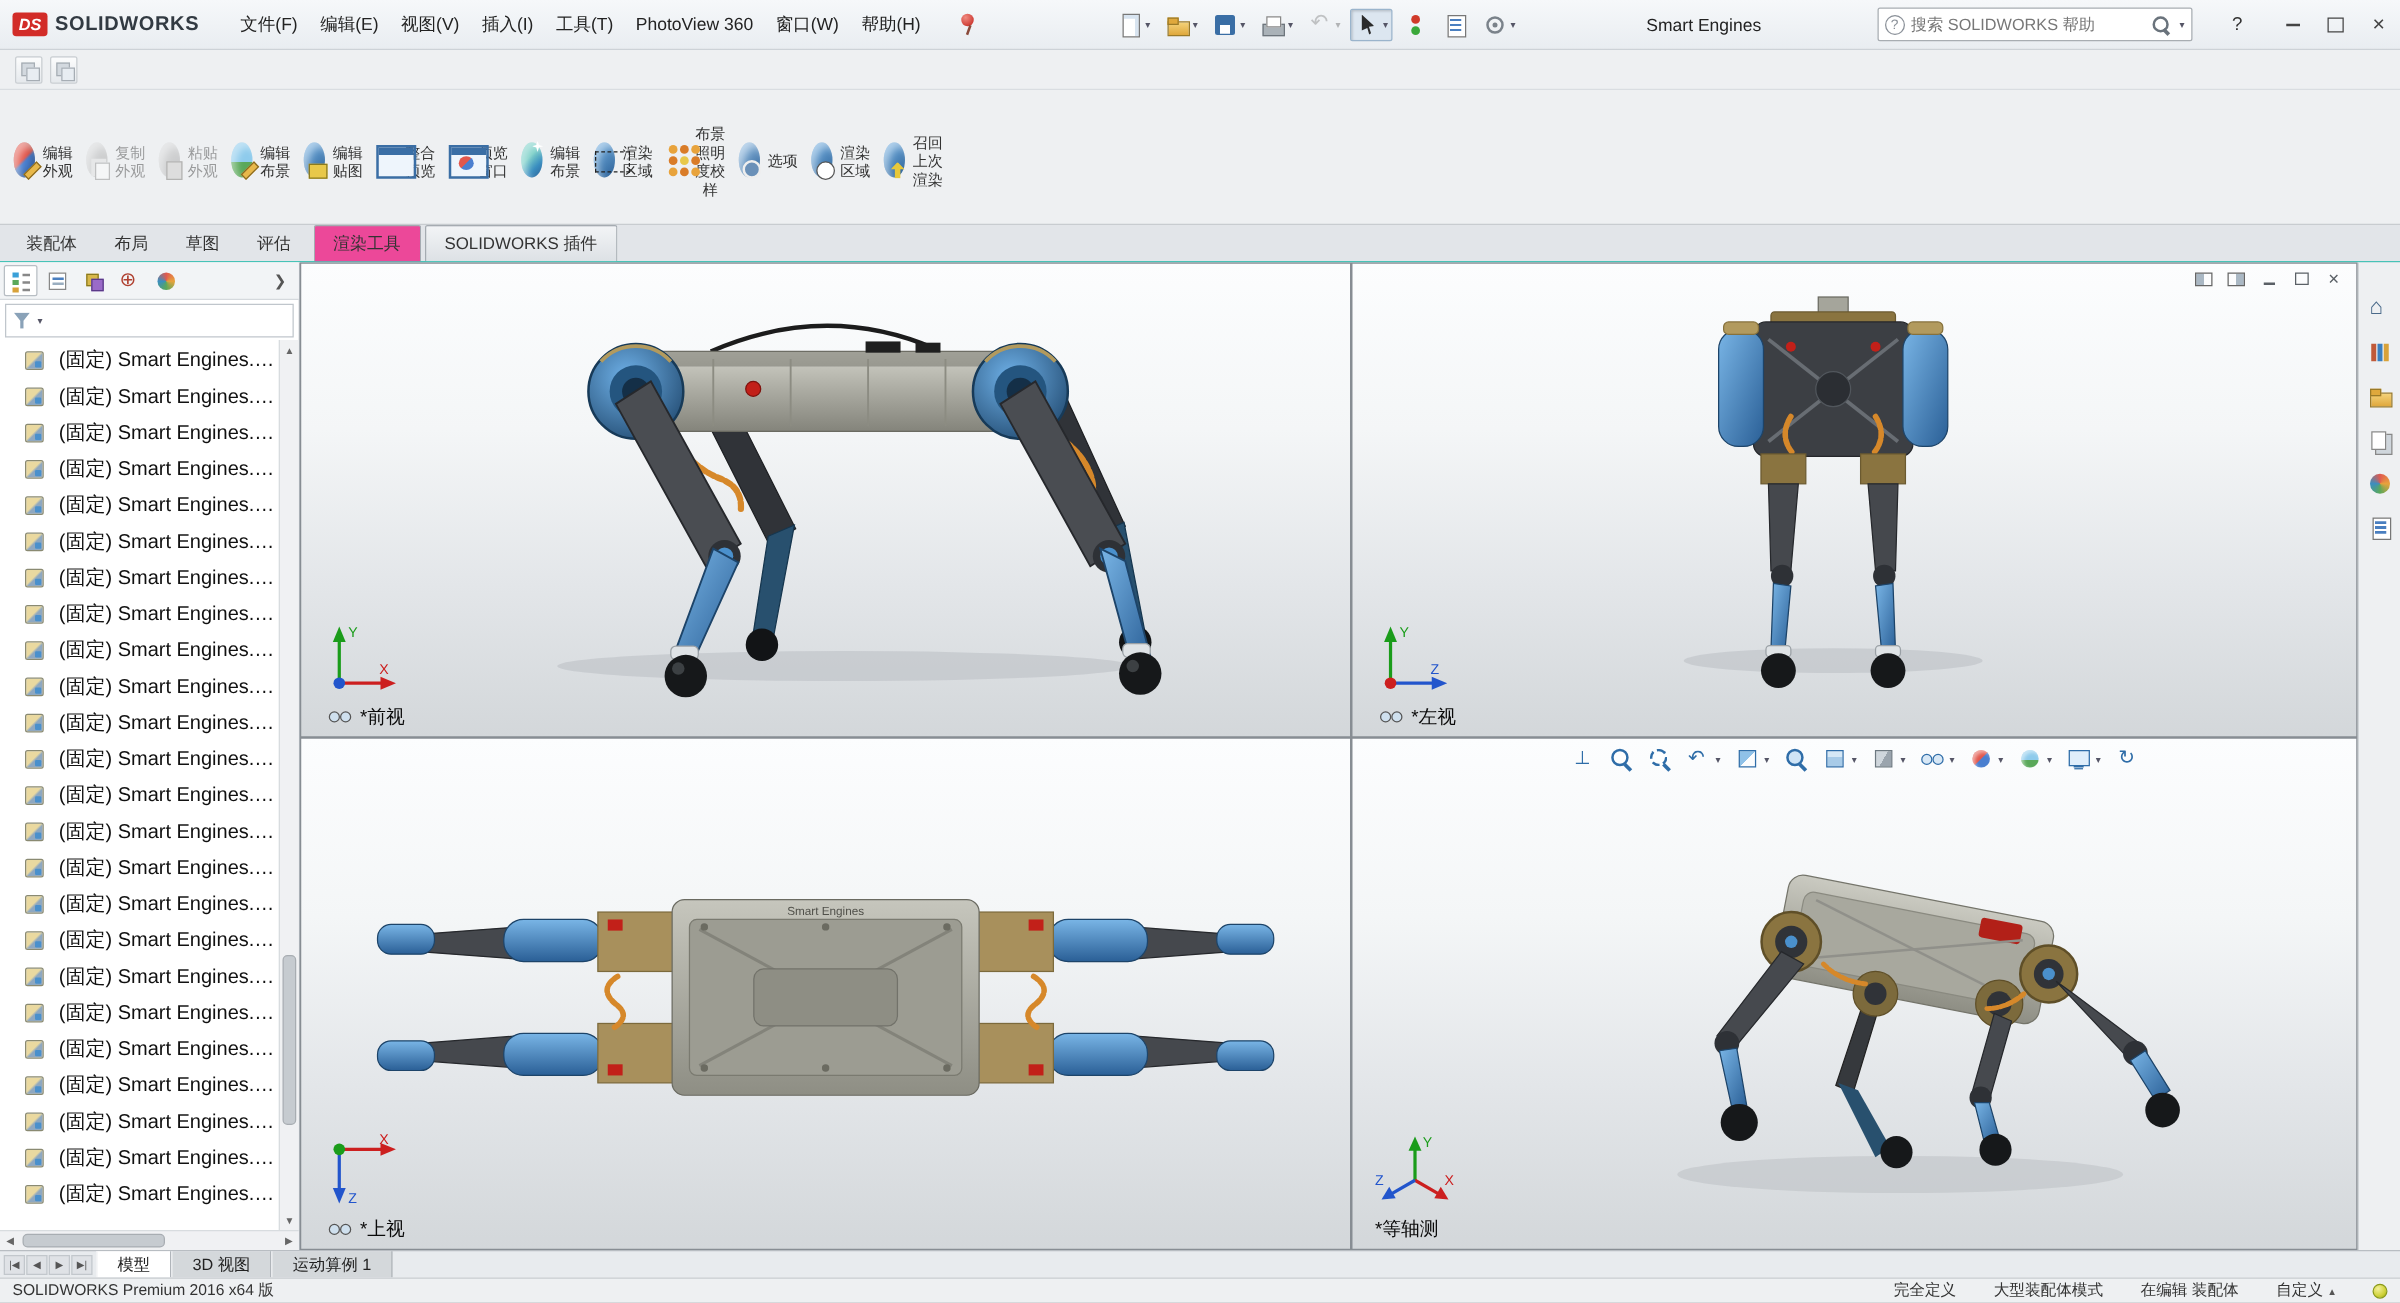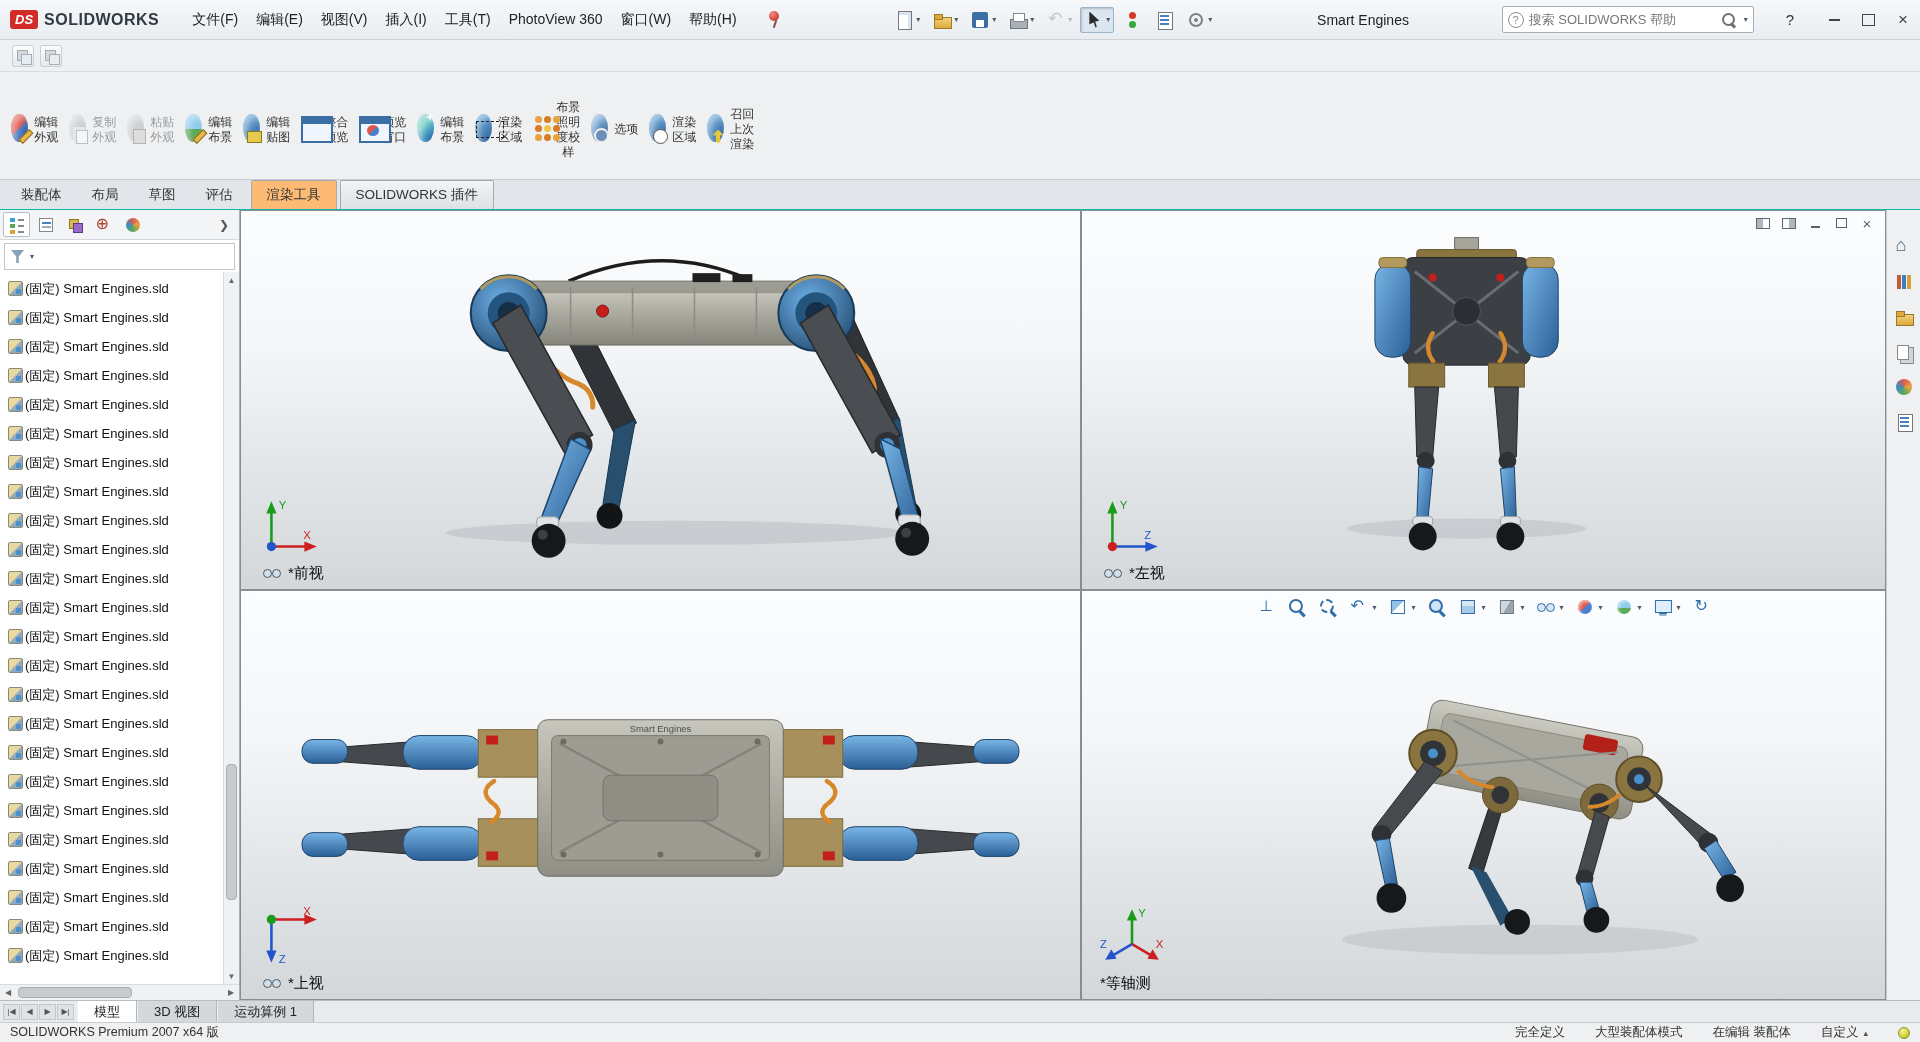--- a/index.html
+++ b/index.html
@@ -111,21 +111,21 @@
   .ri-schedule-render::after { content:""; position:absolute; right:0; bottom:0; width:13px; height:13px; border-radius:50%; background:#fff; border:1.5px solid #555; }
   .ri-recall-render::before { content:""; position:absolute; inset:2px; border-radius:50%;
     background:linear-gradient(135deg,#79b5e6,#2a5f96); box-shadow:inset 4px 4px 6px rgba(255,255,255,.45); }
   .ri-recall-render::after { content:""; position:absolute; right:2px; bottom:1px; width:11px; height:13px; background:#e8c83a;
     clip-path:polygon(50% 0,100% 45%,70% 45%,70% 100%,30% 100%,30% 45%,0 45%); }
 
   
   .cmd-tabs { height:30px; flex:0 0 30px; background:#e2e5e9; display:flex; align-items:flex-end; padding-left:6px; border-bottom:1px solid #14b8a6; }
   .cmd-tab { padding:5px 15px; font-size:13.5px; color:#333; white-space:nowrap; }
   .cmd-tab.boxed { border:1px solid #a5abb1; border-bottom:none; background:linear-gradient(#f2f4f6,#dde1e5); margin-left:3px; border-radius:2px 2px 0 0; }
-  .cmd-tab.active { background:#fdba74; }
+  .cmd-tab.active { background:#ec4899; }
 
   
   .main { flex:1; display:flex; min-height:0; background:#d5d9dd; }
 
   
   .left-panel { width:240px; flex:0 0 240px; background:#fff; border-right:1px solid #aab0b6; display:flex; flex-direction:column; min-height:0; }
   .panel-tabs { height:30px; flex:0 0 30px; display:flex; align-items:center; padding:2px 3px; gap:2px; background:#f2f4f6; border-bottom:1px solid #d5d9dd; }
   .ptab { width:27px; height:25px; display:flex; align-items:center; justify-content:center; border:1px solid transparent; border-radius:2px; }
   .ptab.active { background:#fff; border-color:#b8bec4; }
   .panel-expand { margin-left:auto; font-size:12px; color:#555; padding:0 7px; }
@@ -136,21 +136,21 @@
   .pi-propertymanager::after { content:""; position:absolute; left:5px; top:6px; width:9px; height:2px; background:#4a7fc0; box-shadow:0 4px 0 #9aaec0; }
   .pi-configurationmanager::before { content:""; position:absolute; left:3px; top:3px; width:8px; height:8px; background:#d8b84a; border:1px solid #8a7a20; }
   .pi-configurationmanager::after { content:""; position:absolute; left:7px; top:7px; width:8px; height:8px; background:#9a6ac8; border:1px solid #5a3a88; }
   .pi-dimxpert::before { content:"⊕"; position:absolute; left:1px; top:-2px; font-size:16px; color:#b04030; }
   .pi-displaymanager::before { content:""; position:absolute; inset:2px; border-radius:50%;
     background:conic-gradient(#e05a50,#e8a33c,#5aa85a,#3a8ec0,#e05a50); }
   .filter-row { height:27px; flex:0 0 27px; margin:3px 4px 2px; border:1px solid #c0c6cc; display:flex; align-items:center; padding:0 6px; gap:4px; background:#fff; }
   .funnel { width:13px; height:13px; background:#8aa2b8; clip-path:polygon(0 0,100% 0,60% 50%,60% 100%,40% 100%,40% 50%); }
   .tree-wrap { flex:1; position:relative; overflow:hidden; min-height:0; }
   .tree-list { position:absolute; inset:0 16px 0 0; padding-top:2px; overflow:hidden; }
-  .tree-row { height:29px; display:flex; align-items:center; gap:2px; padding-left:8px; font-size:13px; color:#111; white-space:nowrap; }
+  .tree-row { height:29px; display:flex; align-items:center; gap:12px; padding-left:20px; font-size:16px; color:#111; white-space:nowrap; }
   .comp-icon { width:15px; height:15px; flex:0 0 15px; background:linear-gradient(135deg,#ead9a0 0 45%,#8fa8c0 55%); border:1px solid #8a8a72; border-radius:2px; position:relative; }
   .comp-icon::after { content:""; position:absolute; right:1px; bottom:1px; width:5px; height:5px; background:#4a90cc; border-radius:1px; }
   .tree-label { overflow:hidden; text-overflow:ellipsis; }
   .vscroll { position:absolute; right:0; top:0; bottom:0; width:16px; background:#f0f1f3; border-left:1px solid #d8dcdf; display:flex; flex-direction:column; }
   .sarrow { font-size:8px; color:#666; height:16px; flex:0 0 16px; display:flex; align-items:center; justify-content:center; }
   .vtrack { flex:1; position:relative; }
   .vthumb { position:absolute; left:2px; right:2px; top:70%; height:20%; background:#c6cbd0; border:1px solid #a8adb2; border-radius:4px; }
   .hscroll { height:16px; flex:0 0 16px; background:#f0f1f3; border-top:1px solid #d8dcdf; display:flex; align-items:center; }
   .htrack { flex:1; height:100%; position:relative; }
   .hthumb { position:absolute; top:2px; bottom:2px; left:2px; width:55%; background:#c6cbd0; border:1px solid #a8adb2; border-radius:4px; }
@@ -902,21 +902,21 @@
         <span class="nav-btn">▶|</span>
       </div>
     <div class="btabs">
         <div class="btab active">模型</div>
         <div class="btab">3D 视图</div>
         <div class="btab">运动算例 1</div>
       </div>
   </div>
 
   <footer class="statusbar">
-    <span class="sb-left">SOLIDWORKS Premium 2007 x64 版</span>
+    <span class="sb-left">SOLIDWORKS Premium 2016 x64 版</span>
     <div class="sb-right">
         <span class="sb-item">完全定义</span>
         <span class="sb-item">大型装配体模式</span>
         <span class="sb-item">在编辑 装配体</span>
         <span class="sb-item">自定义<span class="sb-caret">▴</span></span>
         <span class="sb-dot"></span>
       </div>
   </footer>
 
 </div>

